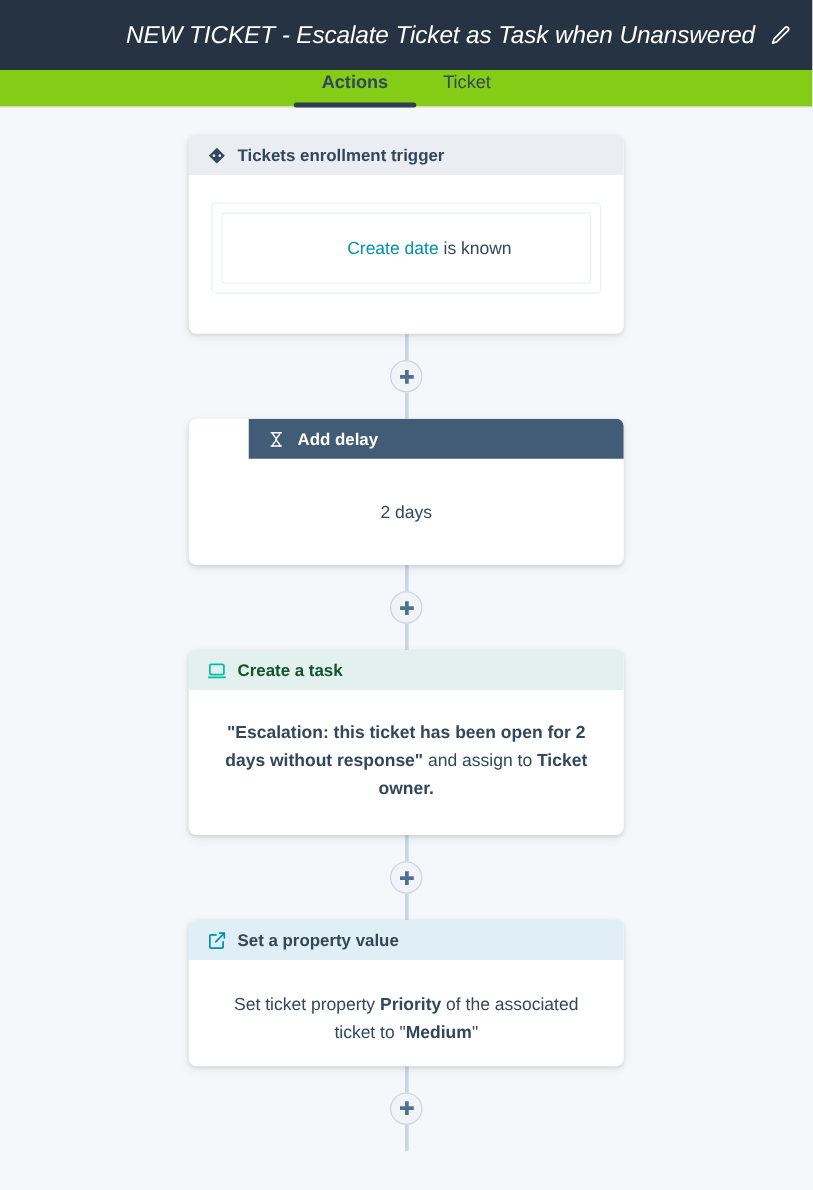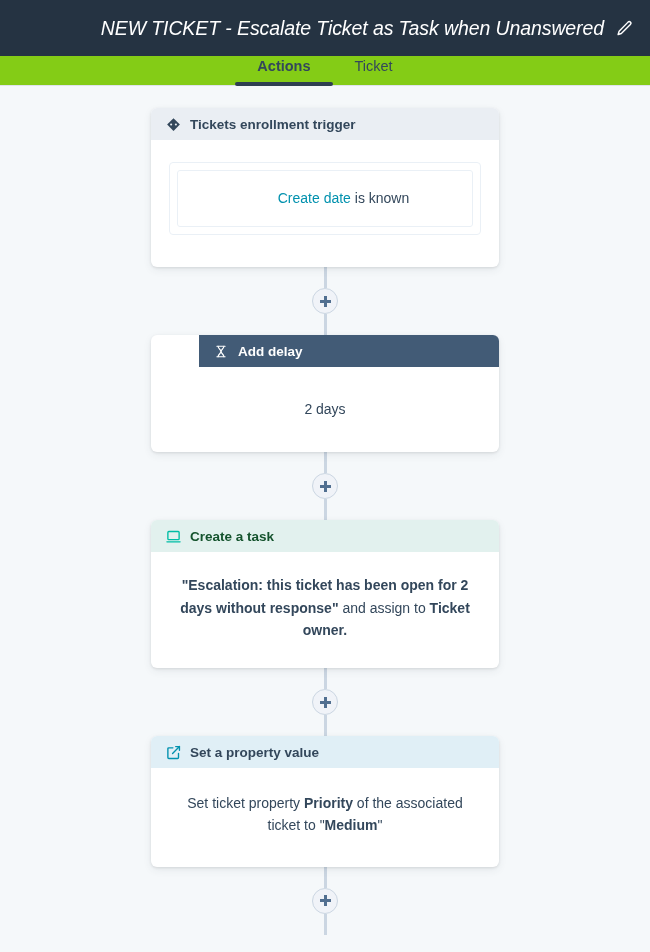--- a/index.html
+++ b/index.html
@@ -141,21 +141,21 @@
     padding: 22px 18px 32px 18px;
   }
   .card-body.delay-body {
     padding: 32px 36px;
   }
   .card-body.task-body {
     padding: 22px 22px 26px 22px;
     line-height: 1.62;
   }
   .card-body.prop-body {
-    padding: 24px 18px 30px 18px;
+    padding: 24px 18px 16px 18px;
     line-height: 1.6;
   }
 
   .filter-outer {
     border: 1px solid #eaf0f6;
     border-radius: 4px;
     padding: 7px;
   }
   .filter-inner {
     border: 1px solid #eaf0f6;

